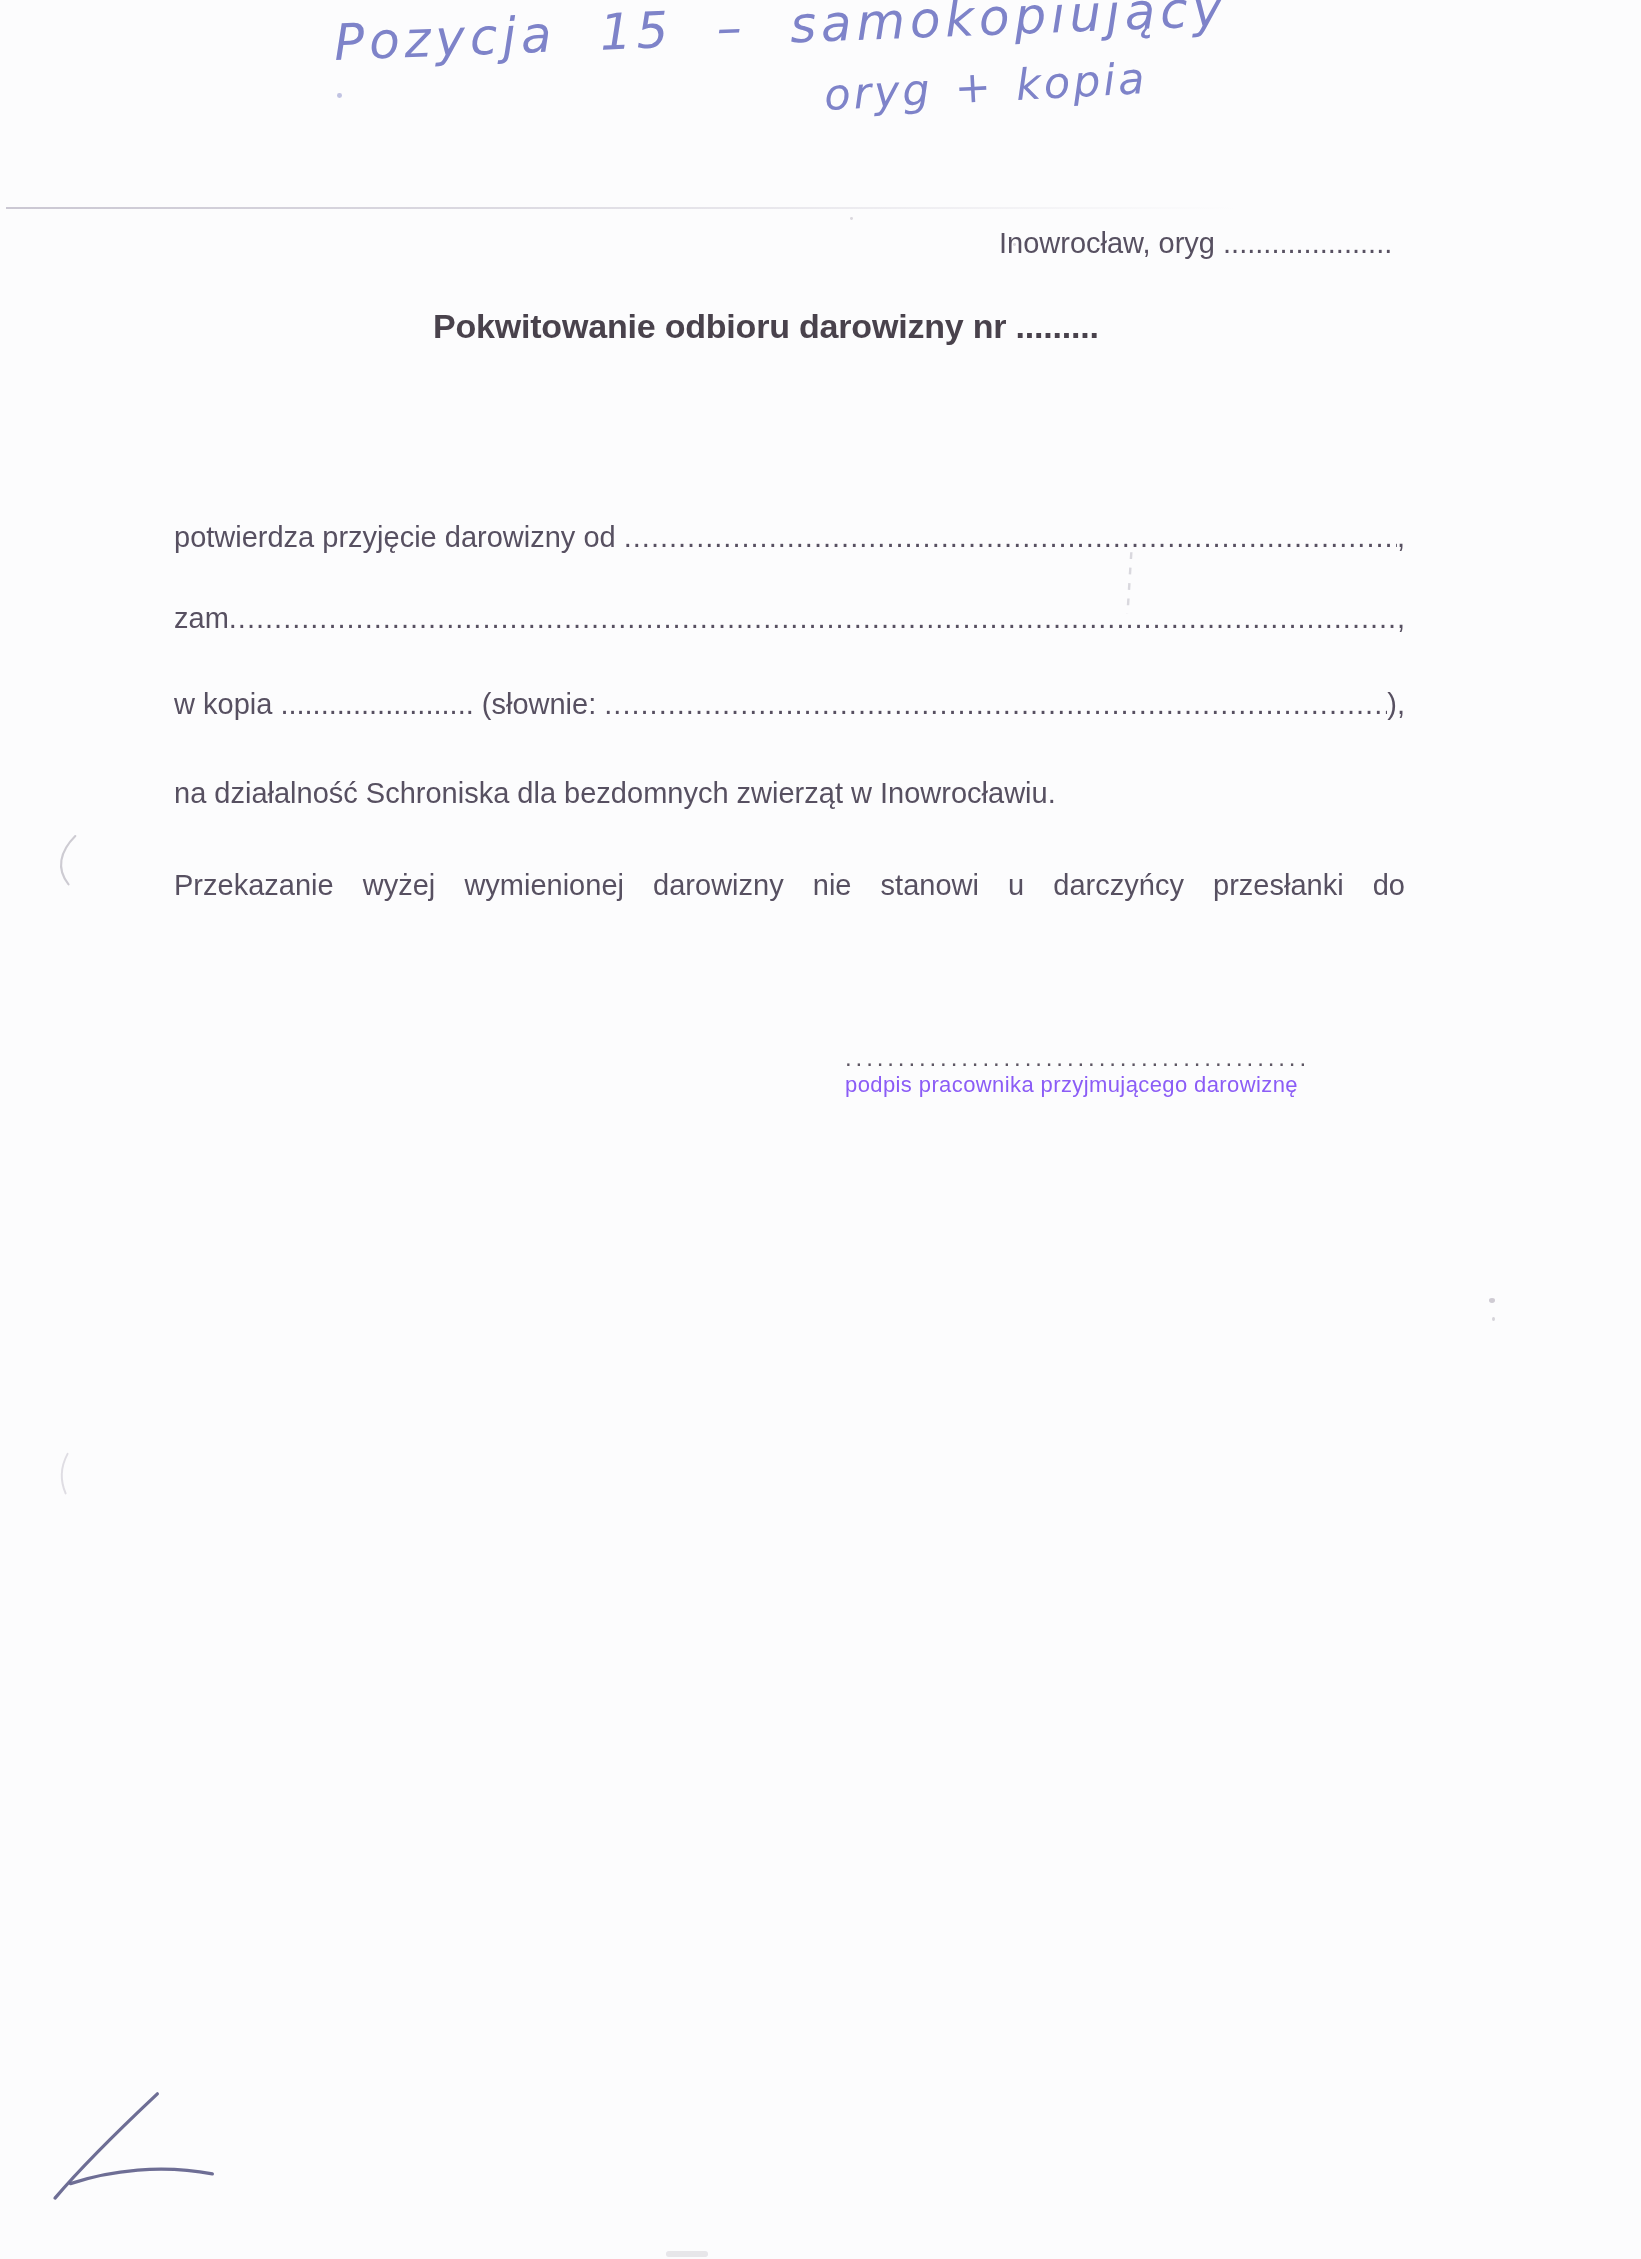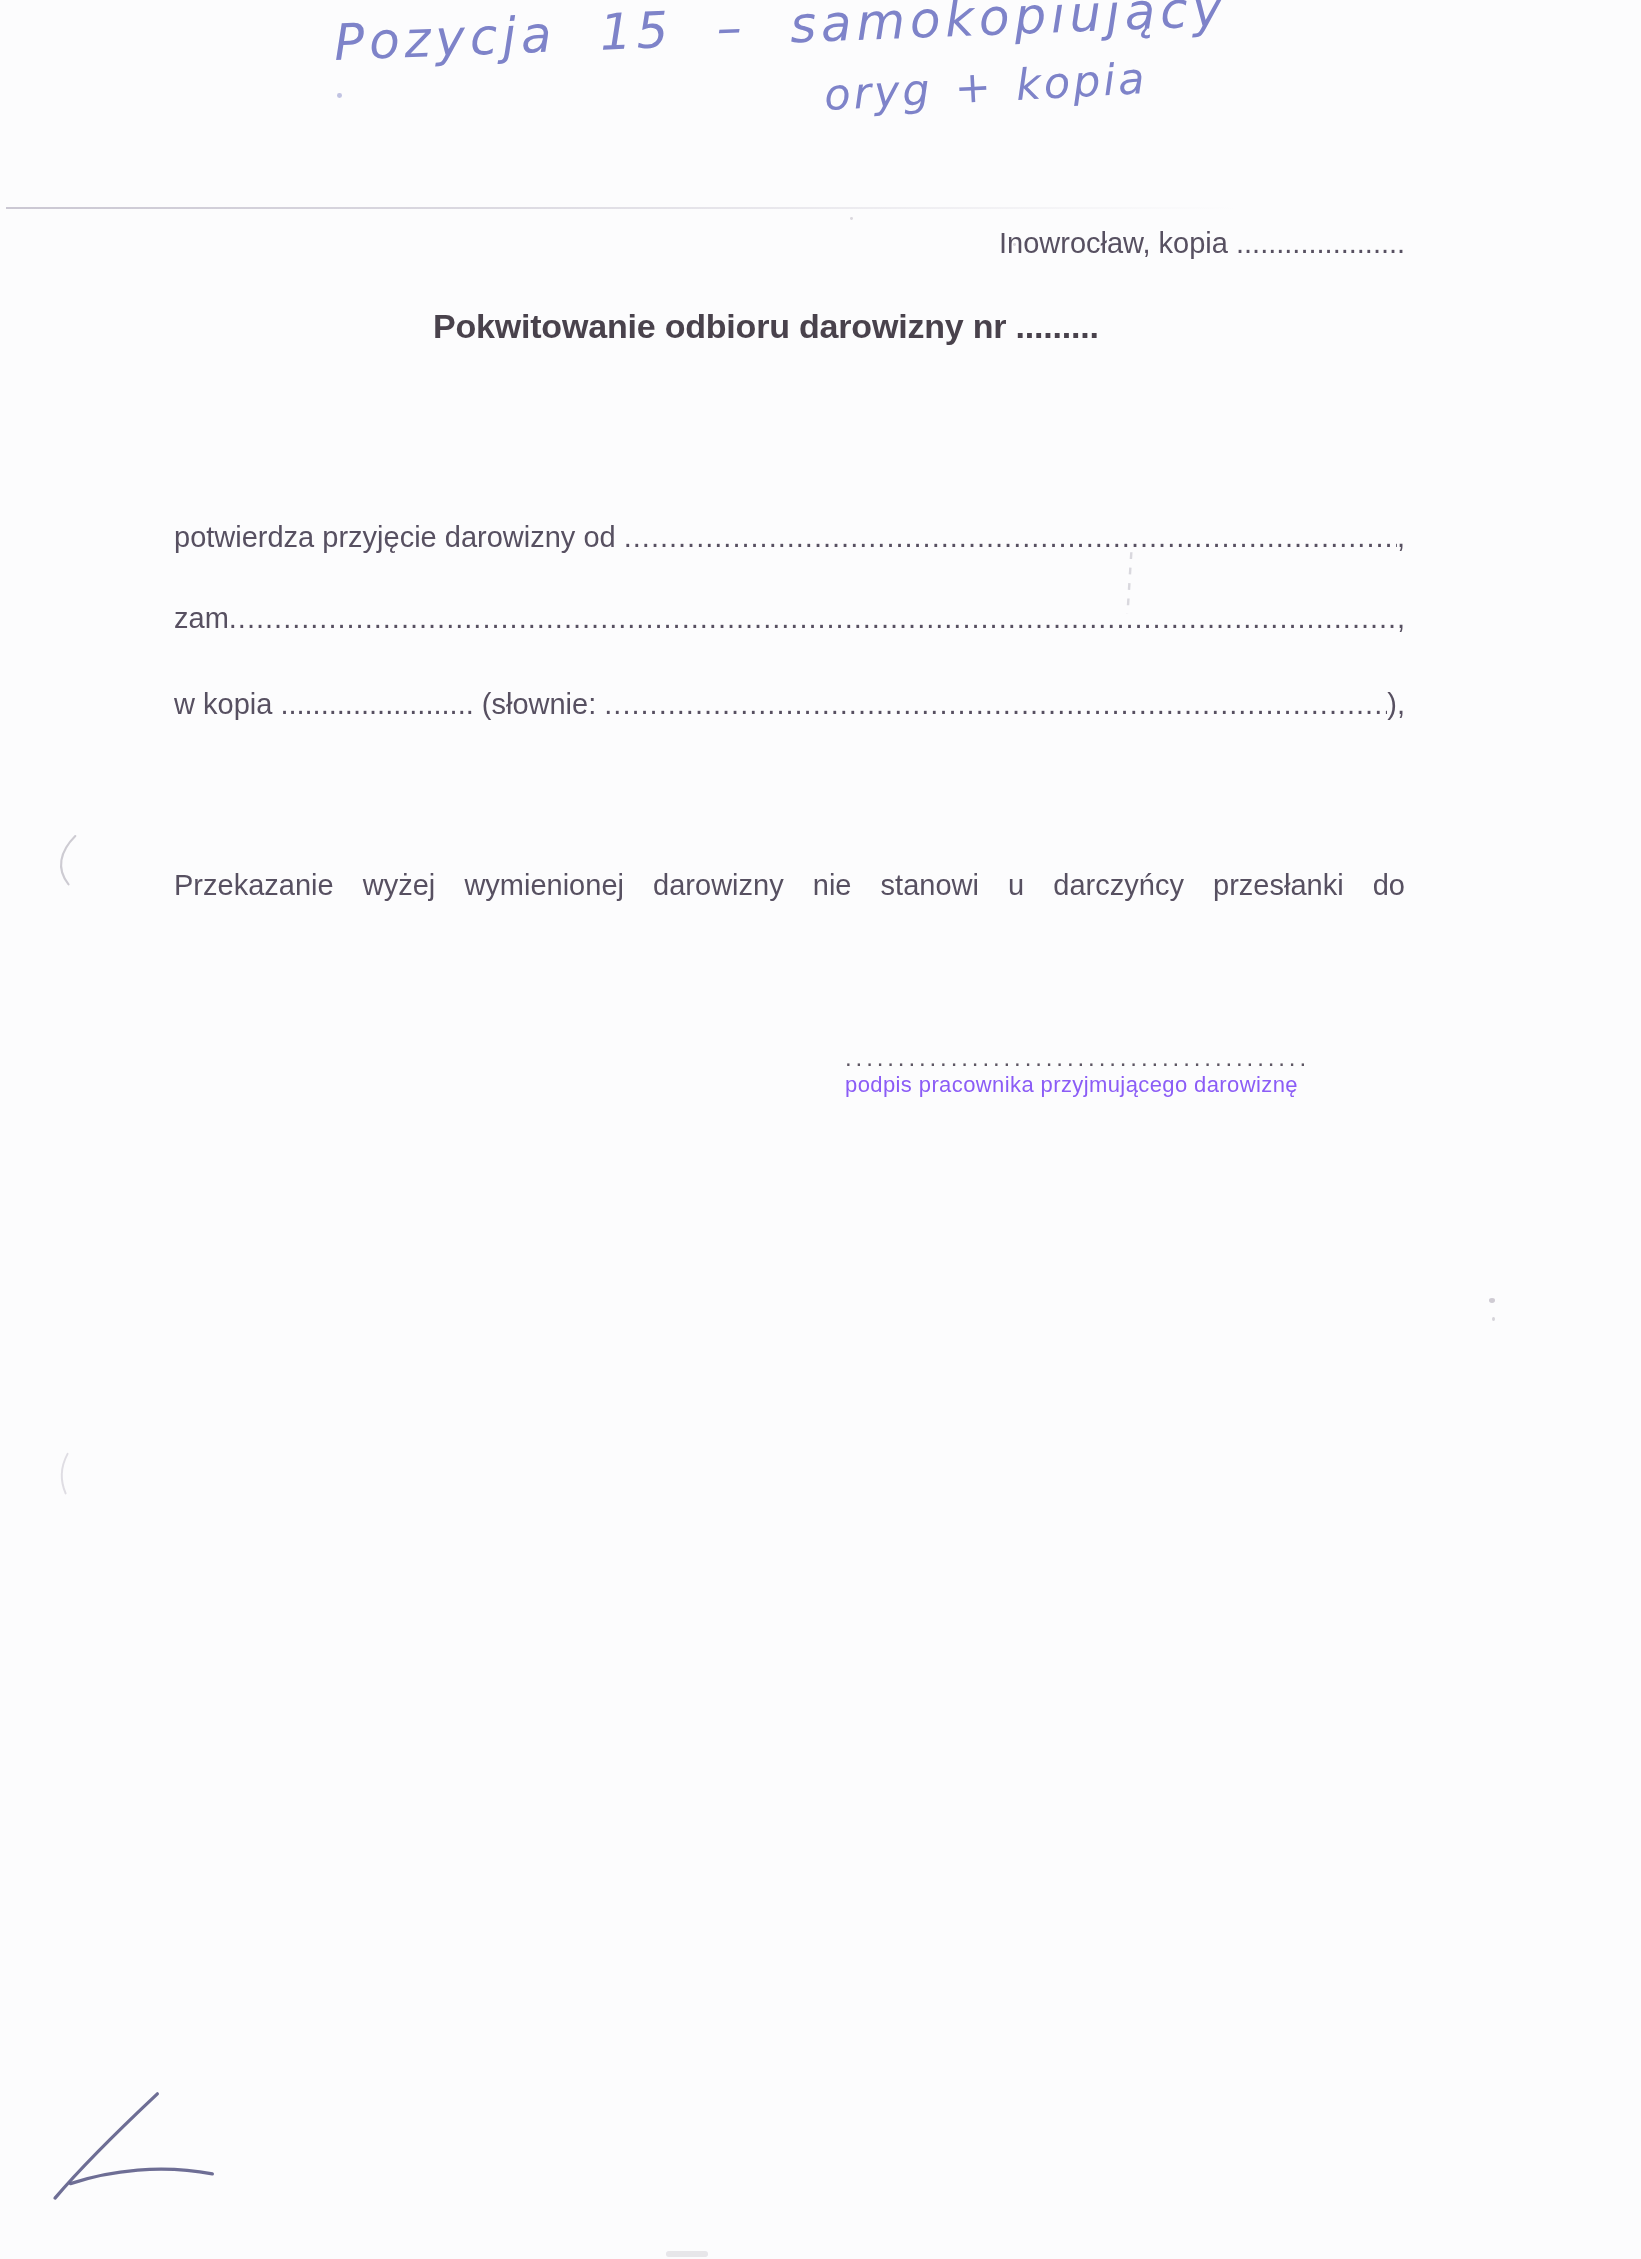--- a/index.html
+++ b/index.html
@@ -135,21 +135,21 @@
 <body>
 
 <div class="page">
 
   <div class="hw hw1">Pozycja 15 – samokopiujący</div>
 
   <div class="hw hw2">oryg + kopia</div>
 
   <div class="scanline"></div>
 
-  <div class="dateline">Inowrocław, kopia .....................</div>
+  <div class="dateline">Inowrocław, oryg .....................</div>
 
   <h1 class="doc-title">Pokwitowanie odbioru darowizny nr .........</h1>
 
 
   <div class="line flexline" style="top:518px">
     <span class="pre">potwierdza przyjęcie darowizny od </span>
     <span class="fill"><span>........................................................................................................................................................................</span></span>
     <span>,</span>
   </div>
 
@@ -160,20 +160,21 @@
   </div>
 
   <div class="line flexline" style="top:685px">
     <span class="pre">w kopia </span>
     <span>........................</span>
     <span class="pre"> (słownie: </span>
     <span class="fill"><span>........................................................................................................................................................................</span></span>
     <span>),</span>
   </div>
 
+  <div class="line" style="top:774px">na działalność Schroniska dla bezdomnych zwierząt w Inowrocławiu.</div>
 
   <div class="line justify-full" style="top:866px">Przekazanie wyżej wymienionej darowizny nie stanowi u darczyńcy przesłanki do</div>
 
 
   <div class="sig-block">
     <div class="sig-dots">...................................................</div>
     <div class="sig-label">podpis pracownika przyjmującego darowiznę</div>
   </div>
 
   <svg class="marks" viewBox="0 0 1700 2340" xmlns="http://www.w3.org/2000/svg">

